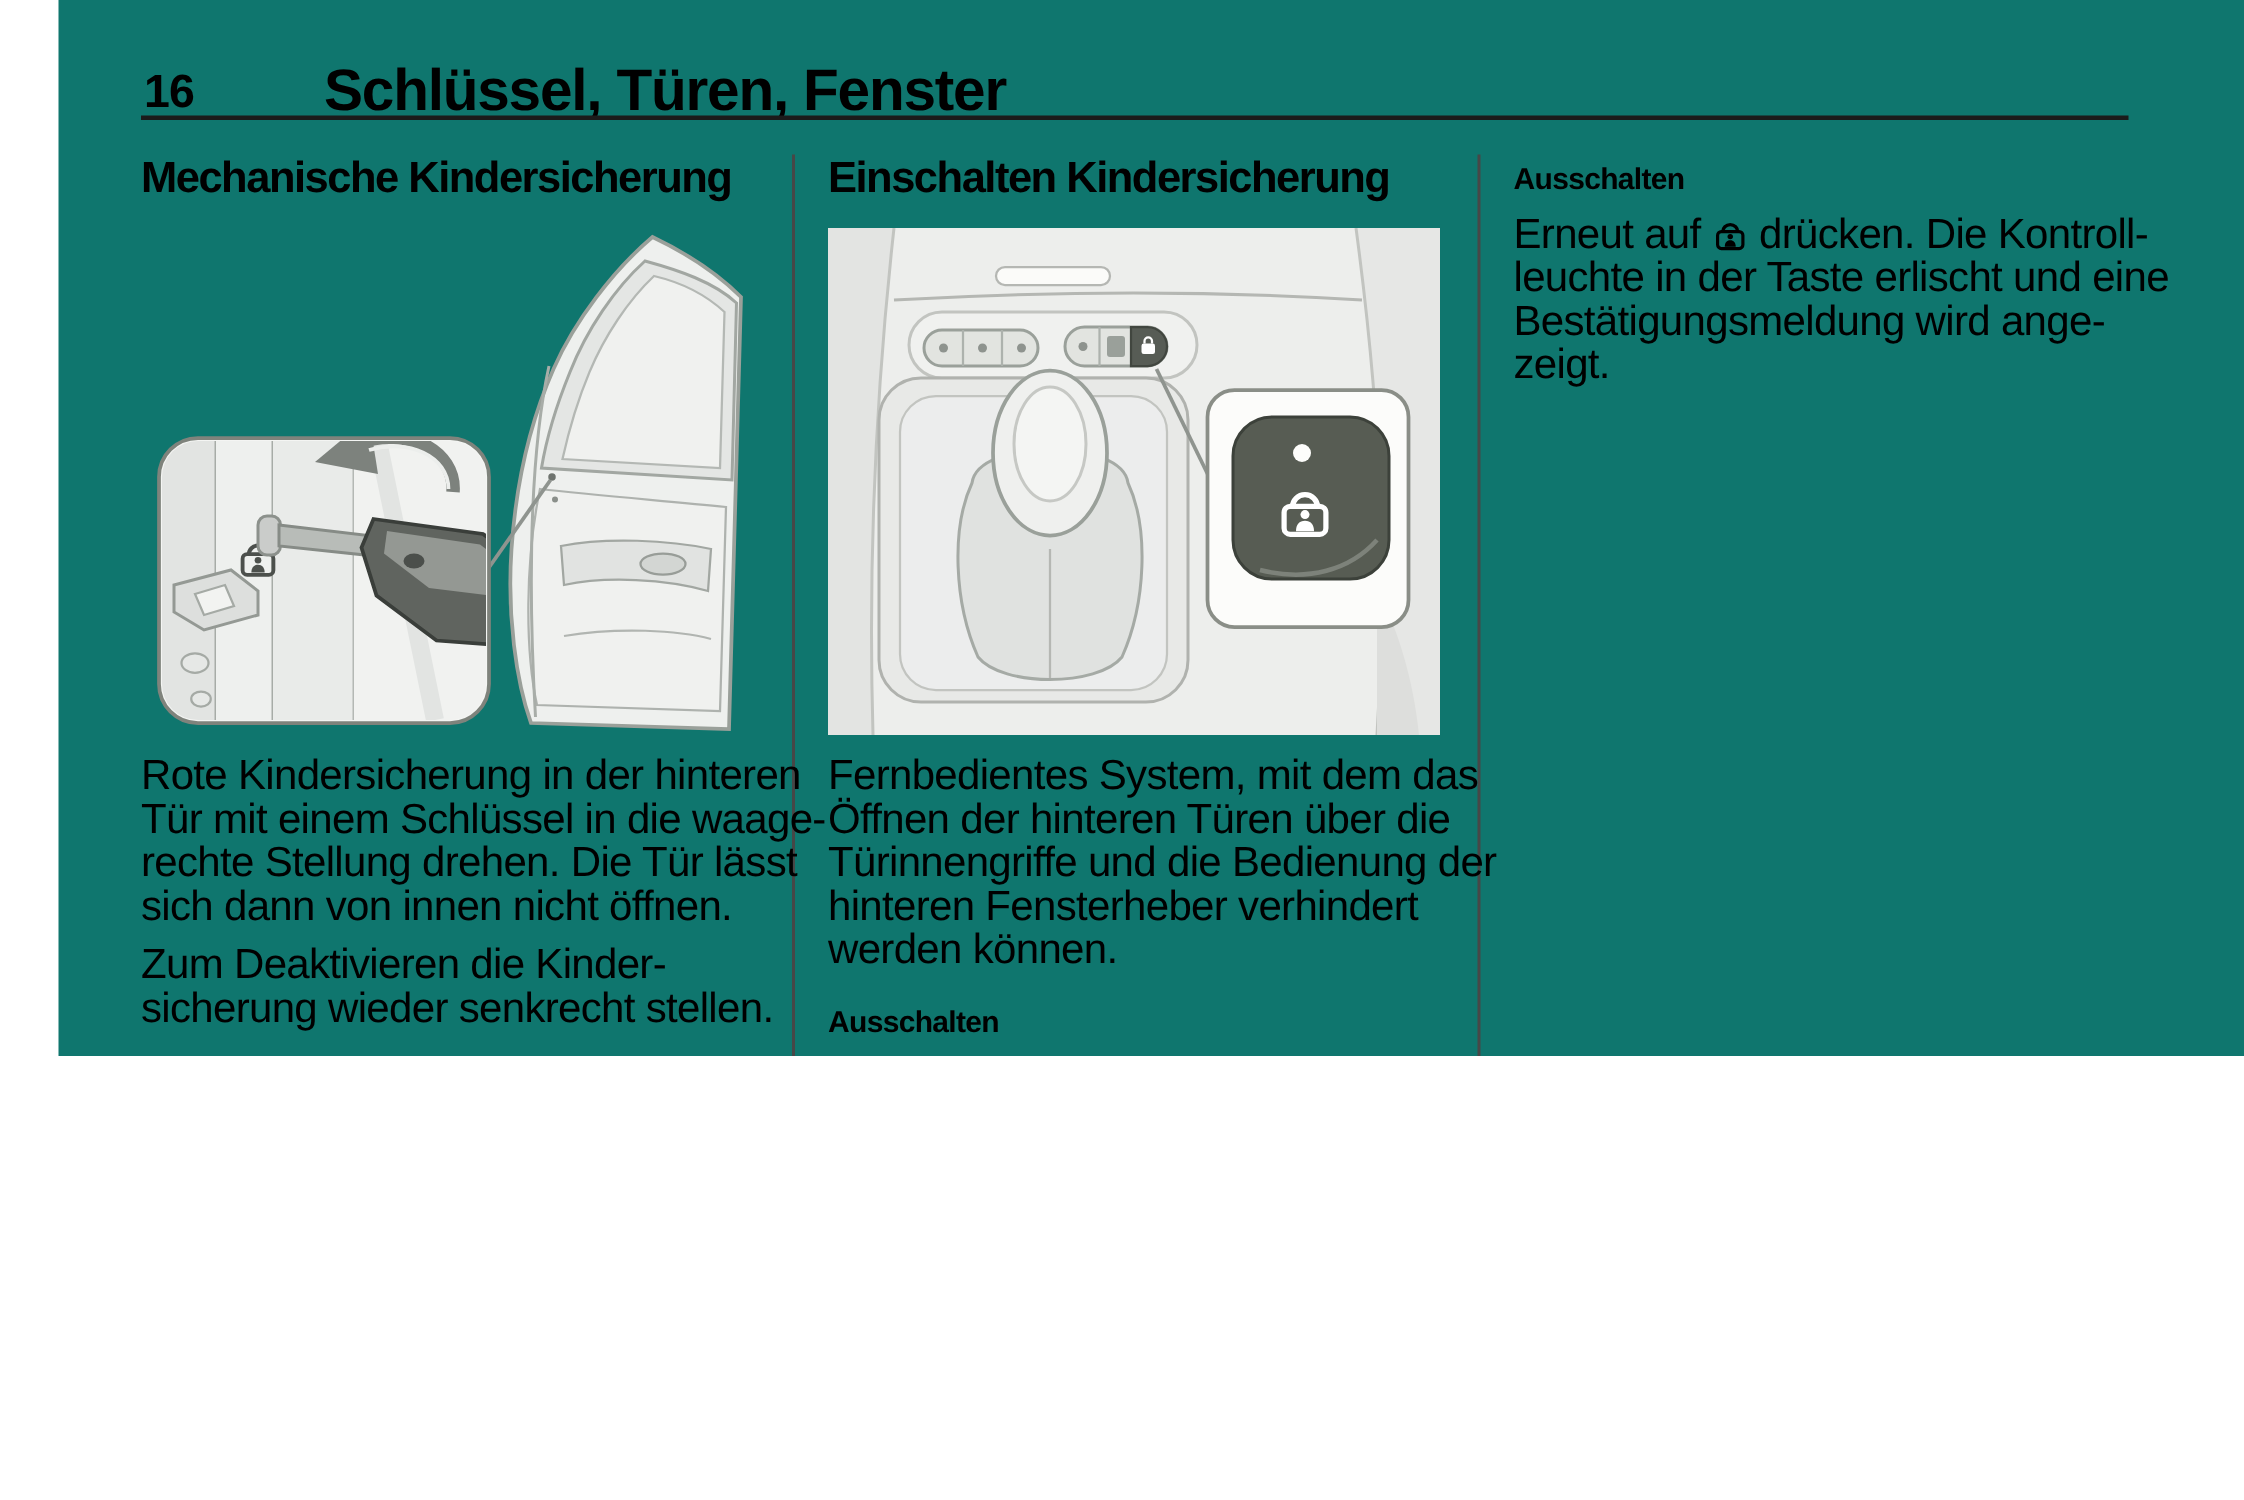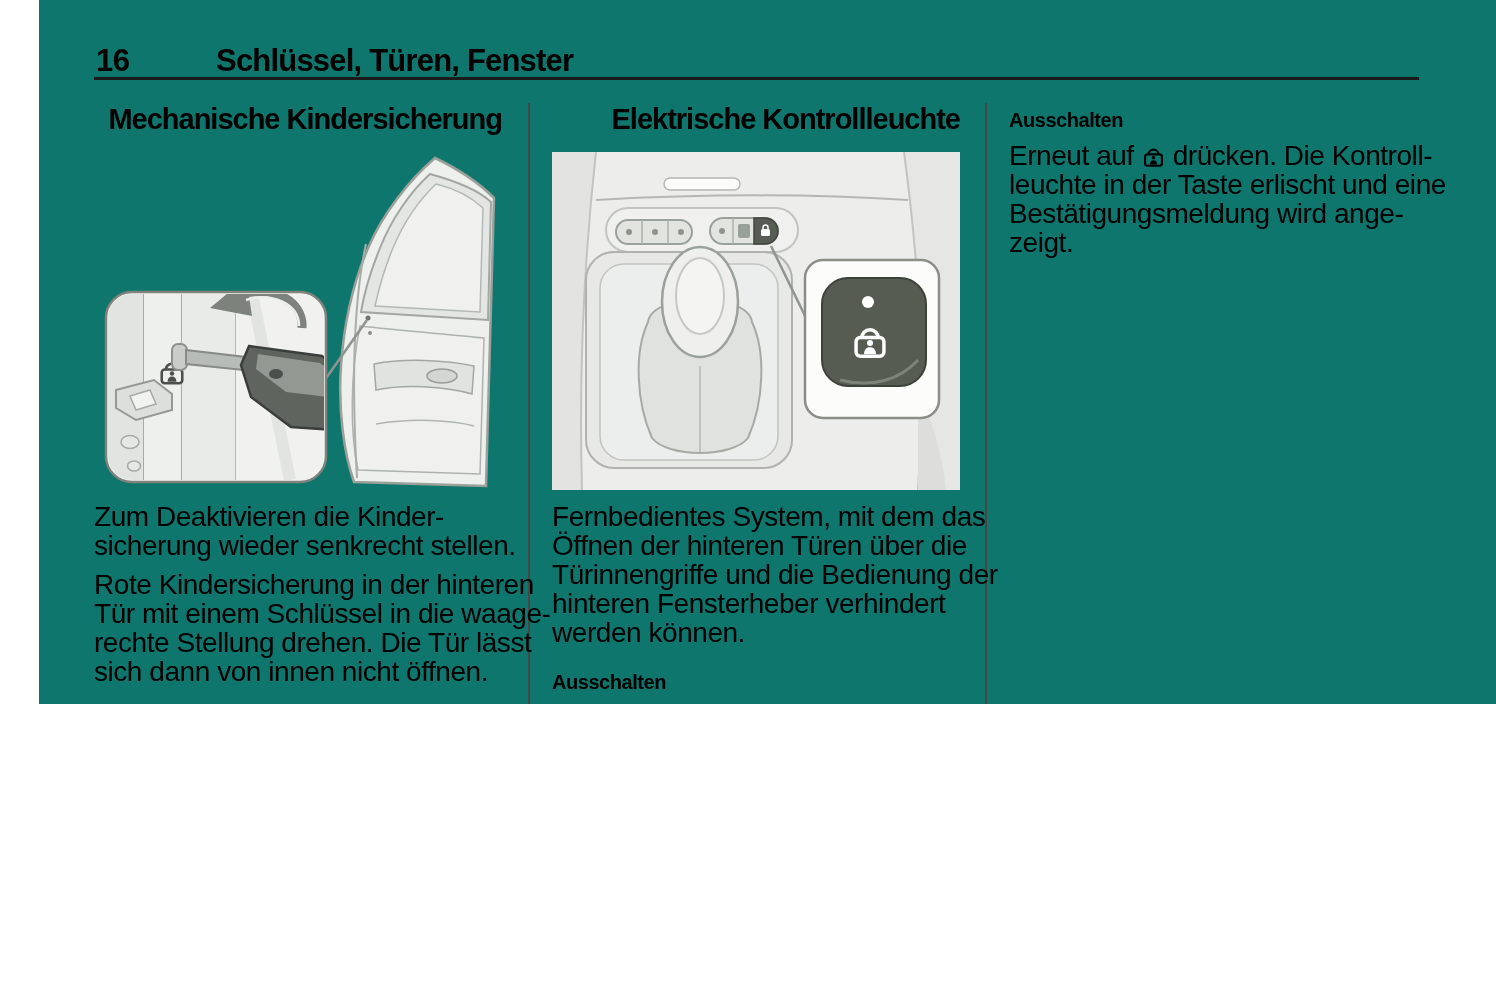--- a/index.html
+++ b/index.html
@@ -1,35 +1,35 @@
 <!DOCTYPE html>
 <html><head>
 <meta charset="utf-8">
 <style>
   html,body{margin:0;padding:0;background:#ffffff;}
   body{width:1496px;height:1000px;font-family:"Liberation Sans",sans-serif;color:#000;}
   .page{position:relative;width:1496px;height:704px;background:#0f766e;overflow:hidden;margin-left:39px;}
 
   
   .page-num{position:absolute;left:57px;top:45px;font-size:31px;font-weight:bold;letter-spacing:-0.5px;line-height:31px;}
-  .chapter{position:absolute;left:177px;top:45px;font-size:31px;font-weight:bold;letter-spacing:-0.8px;line-height:31px;}
+  .chapter{position:absolute;left:177px;top:45px;font-size:39px;font-weight:bold;letter-spacing:-0.8px;line-height:31px;}
   .header-rule{position:absolute;left:55px;top:77px;width:1325px;height:2.5px;background:#1b1b1b;}
 
   
   .divider{position:absolute;top:103px;height:847px;width:2px;background:#474747;}
   .divider-1{left:489px;}
   .divider-2{left:946px;}
 
   
   .col{position:absolute;top:104px;width:408px;}
   .col-1{left:55px;}
   .col-2{left:513px;}
   .col-3{left:970px;}
 
-  h2.col-heading{font-size:29px;line-height:31px;font-weight:bold;letter-spacing:-1px;margin:0;text-align:right;}
+  h2.col-heading{font-size:29px;line-height:31px;font-weight:bold;letter-spacing:-1px;margin:0;}
   .figure{width:408px;height:338px;margin-top:17px;}
   .figure svg{display:block;}
   p.body{font-size:28px;line-height:29px;letter-spacing:-0.45px;margin:0;white-space:pre;}
   .bodywrap p.body:first-child{margin-top:12px;}
   p.body + p.body{margin-top:10px;}
   h3.subheading{font-size:20px;line-height:29px;font-weight:bold;letter-spacing:-0.45px;margin:21px 0 0 0;}
   p.icon-para{margin-top:3px;}
   .col-3 h3.subheading{margin-top:2px;}
   .col-3 p.icon-para{margin-top:6px;}
 
@@ -113,31 +113,31 @@
               <path d="M 208,176 C 210,148 176,132 146,143" fill="none" stroke="#7d827d" stroke-width="9"></path>
               <path d="M 152,126 L 116,156 L 158,164 Z" fill="#7d827d"></path>
               <path d="M 205,174 C 205,152 178,140 152,148" fill="none" stroke="#eceeec" stroke-width="2.5"></path>
             </g>
           </g>
         </g>
       </svg>
     </div>
 
     <div class="bodywrap">
-      <p class="body">Zum Deaktivieren die Kinder-
-sicherung wieder senkrecht stellen.</p>
       <p class="body">Rote Kindersicherung in der hinteren
 Tür mit einem Schlüssel in die waage-
 rechte Stellung drehen. Die Tür lässt
 sich dann von innen nicht öffnen.</p>
+      <p class="body">Zum Deaktivieren die Kinder-
+sicherung wieder senkrecht stellen.</p>
     </div>
   </section>
 
   <section class="col col-2">
-    <h2 class="col-heading">Elektrische Kontrollleuchte</h2>
+    <h2 class="col-heading">Einschalten Kindersicherung</h2>
 
     <div class="figure">
       <svg viewBox="0 0 408 338" width="408" height="338">
         <rect width="408" height="338" fill="#edeeec"></rect>
 
         <path d="M 0,0 L 44,0 C 34,90 26,200 30,338 L 0,338 Z" fill="#e3e4e2"></path>
         <path d="M 44,0 C 34,90 26,200 30,338" stroke="#c2c4c0" fill="none" stroke-width="2"></path>
         <path d="M 408,0 L 352,0 C 360,60 366,120 368,180 C 370,240 369,290 366,338 L 408,338 Z" fill="#e6e7e5"></path>
         <path d="M 352,0 C 360,60 366,120 368,180 C 370,240 369,290 366,338" stroke="#c2c4c0" fill="none" stroke-width="2"></path>
         <path d="M 366,240 C 380,268 390,300 394,338 L 366,338 Z" fill="#dddedc"></path>

